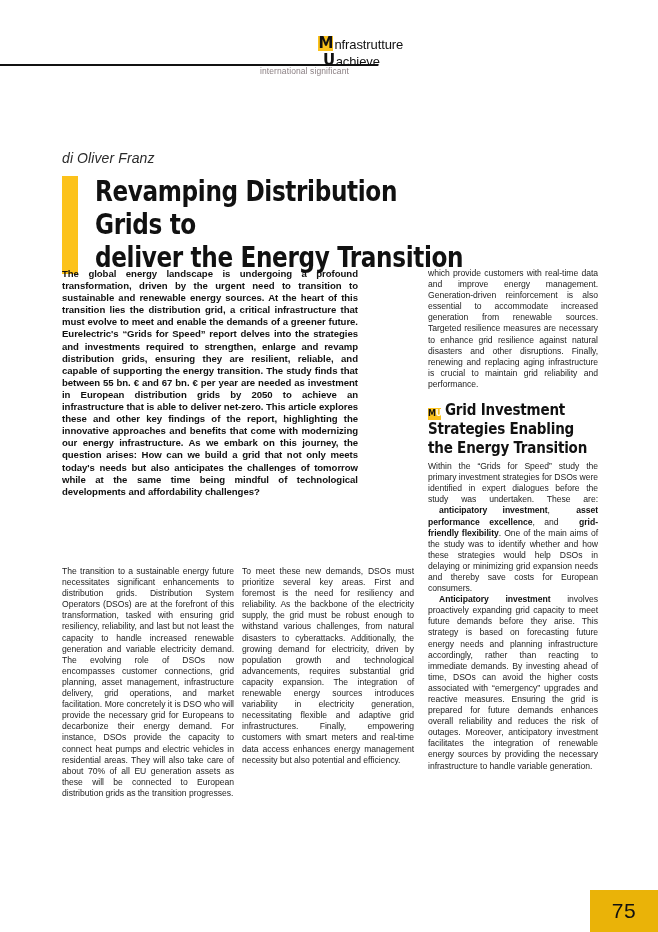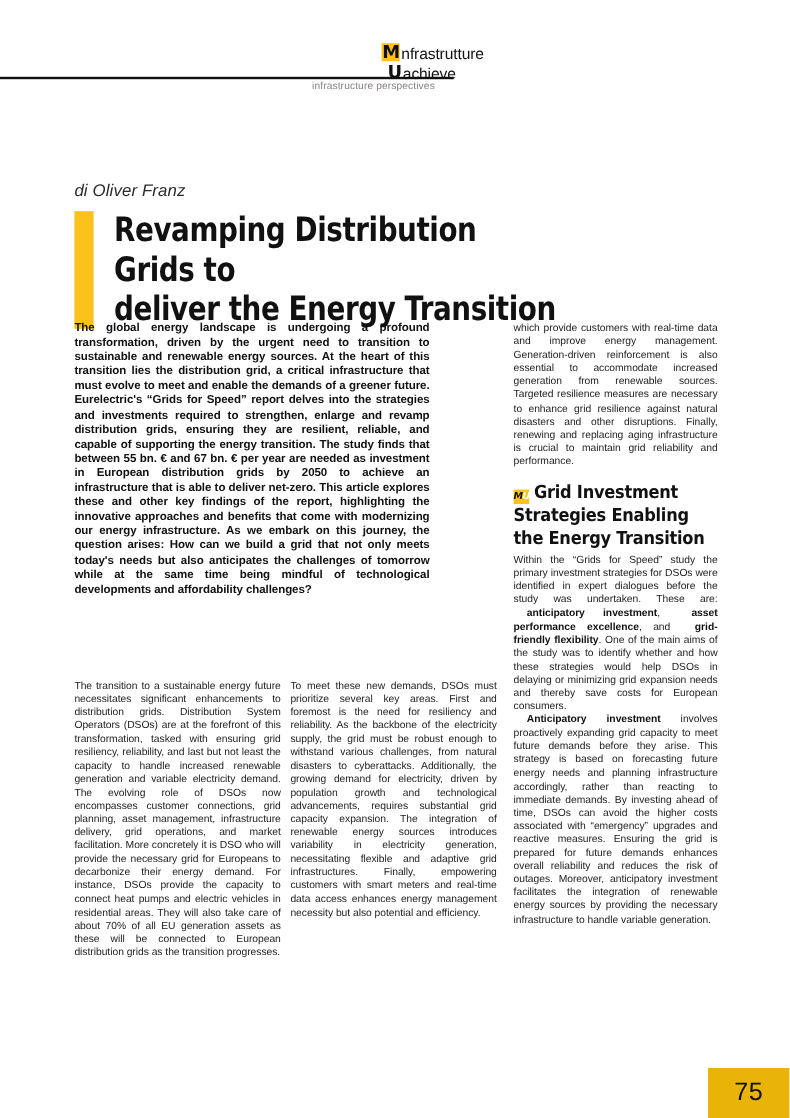--- a/index.html
+++ b/index.html
@@ -180,21 +180,20 @@
     vertical-align: -1px;
     margin-right: 4px;
     position: relative;
     line-height: 12px;
     text-align: center;
     font-family: "DejaVu Sans", sans-serif;
     font-size: 8px;
     font-weight: bold;
     color: #111;
     letter-spacing: -0.5px;
-    font-style: italic;
   }
   .mu-badge .mu-u { color: #ffffff; }
 
   b.strong { font-weight: bold; color: #111; padding-left: 11px; }
 
   
   .page-number {
     position: absolute;
     right: 0;
     bottom: 0;
@@ -220,21 +219,21 @@
     <div class="logo-row">
       <span class="logo-letter on-yellow">M</span>
       <span class="logo-word">nfrastrutture</span>
     </div>
     <div class="logo-row-2">
       <span class="logo-letter">U</span>
       <span class="logo-word">achieve</span>
     </div>
   </div>
 
-  <div class="logo-tagline">infrastructure perspectives</div>
+  <div class="logo-tagline">international significant</div>
 </div>
 
 <div class="byline">di Oliver Franz</div>
 
 <div class="title-wrap">
   <div class="title-bar"></div>
   <div class="title-text">
     <div>Revamping Distribution Grids to</div>
     <div>deliver the Energy Transition</div>
   </div>

